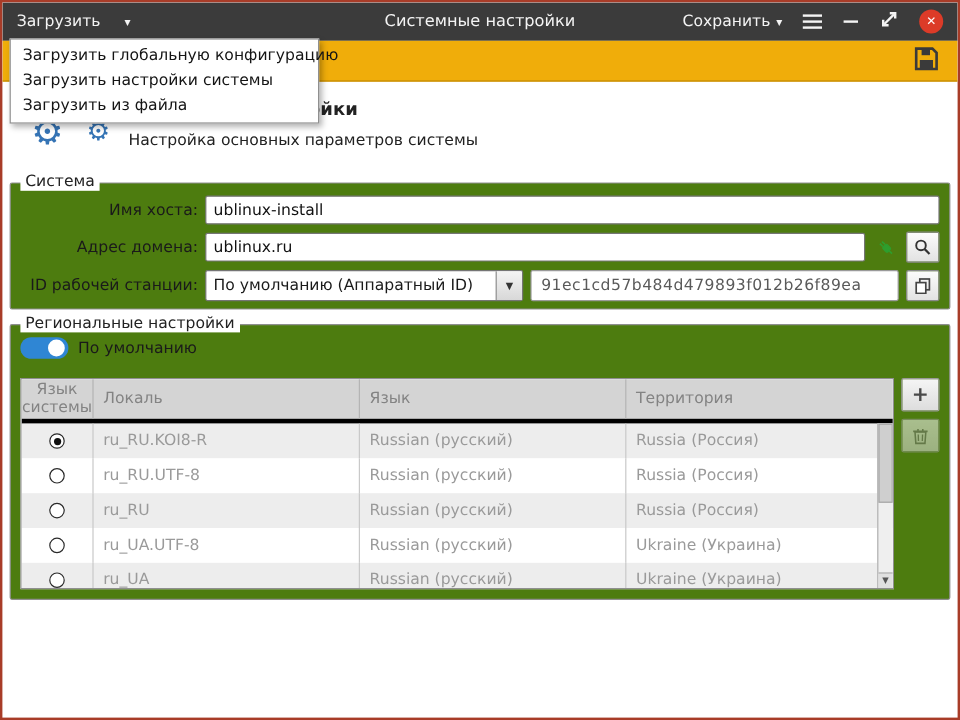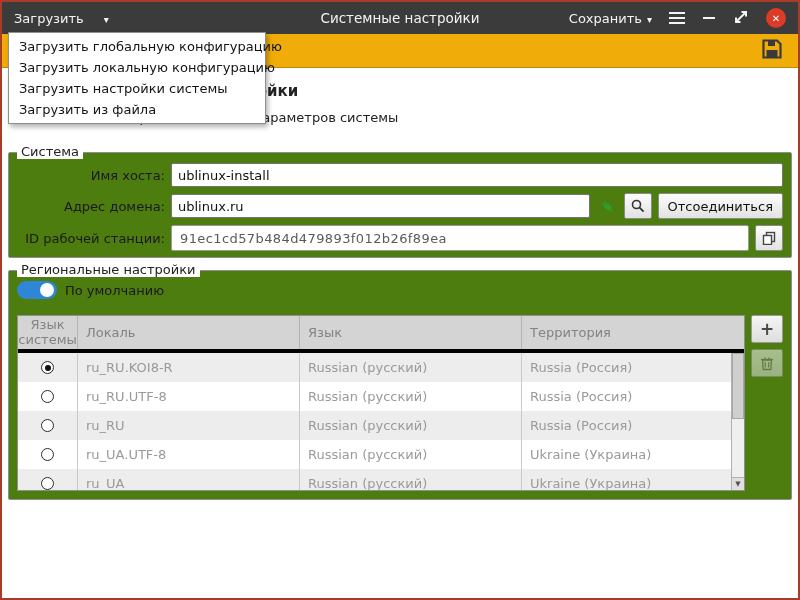--- a/index.html
+++ b/index.html
@@ -187,25 +187,28 @@
             <line x1="12" y1="17" x2="12" y2="21" stroke-width="1.7"></line>
           </g>
         </svg>
       </span>
       <button class="btn sq-btn">
         <svg width="14" height="14" viewBox="0 0 14 14">
           <circle cx="5.5" cy="5.5" r="4" fill="none" stroke="#333" stroke-width="1.6"></circle>
           <line x1="8.6" y1="8.6" x2="12.6" y2="12.6" stroke="#333" stroke-width="1.8"></line>
         </svg>
       </button>
-      <button class="btn">Отсоединиться</button>
     </div>
 
     <div class="frow">
       <span class="flabel">ID рабочей станции:</span>
+      <div class="combo">
+        <span class="combo-text">По умолчанию (Аппаратный ID)</span>
+        <span class="combo-arrow"></span>
+      </div>
       <div class="ro-input">91ec1cd57b484d479893f012b26f89ea</div>
       <button class="btn sq-btn">
         <svg width="14" height="14" viewBox="0 0 14 14">
           <rect x="4.5" y="1.5" width="8" height="9" fill="none" stroke="#444" stroke-width="1.4"></rect>
           <rect x="1.5" y="4.5" width="8" height="9" fill="#fff" stroke="#444" stroke-width="1.4"></rect>
         </svg>
       </button>
     </div>
   </div>
 
@@ -284,18 +287,17 @@
           <line x1="9" y1="3.2" x2="9" y2="1.5" stroke="#777" stroke-width="1.3"></line>
           <line x1="5.2" y1="6" x2="5.4" y2="11.5" stroke="#777" stroke-width="1.1"></line>
           <line x1="8.8" y1="6" x2="8.6" y2="11.5" stroke="#777" stroke-width="1.1"></line>
         </svg>
       </div>
     </div>
   </div>
 
   <div class="menu">
       <div class="menu-item">Загрузить глобальную конфигурацию</div>
-      <div class="menu-item">Загрузить локальную конфигурацию</div>
       <div class="menu-item">Загрузить настройки системы</div>
       <div class="menu-item">Загрузить из файла</div>
     </div>
 
 </div>
 
 </body></html>

